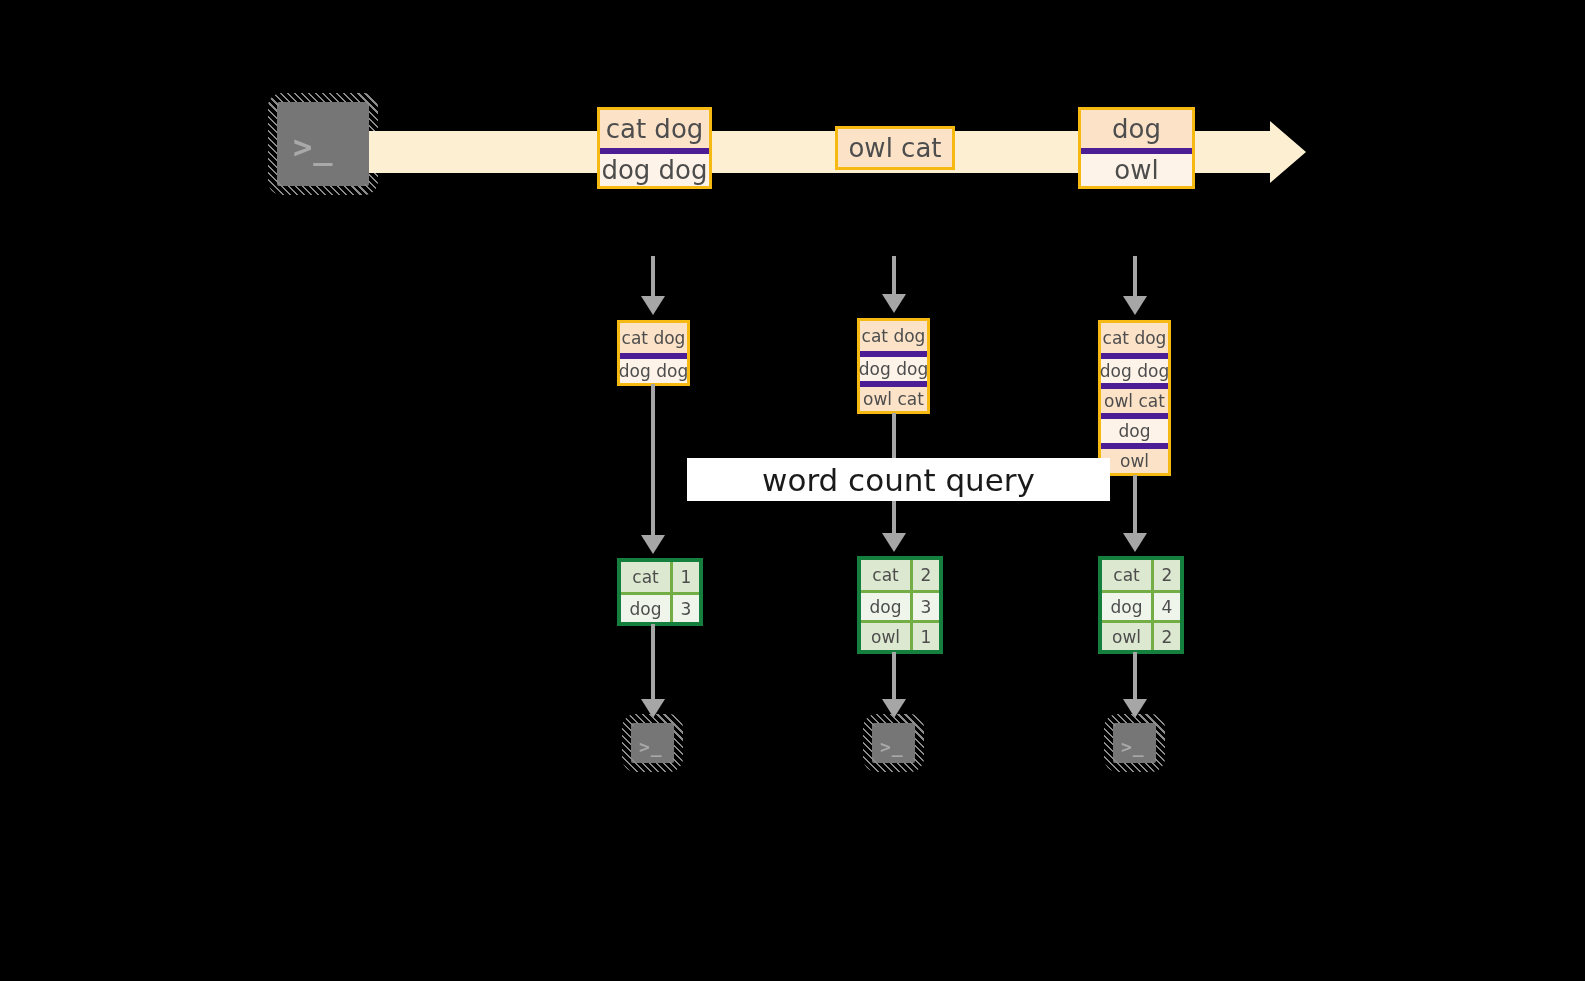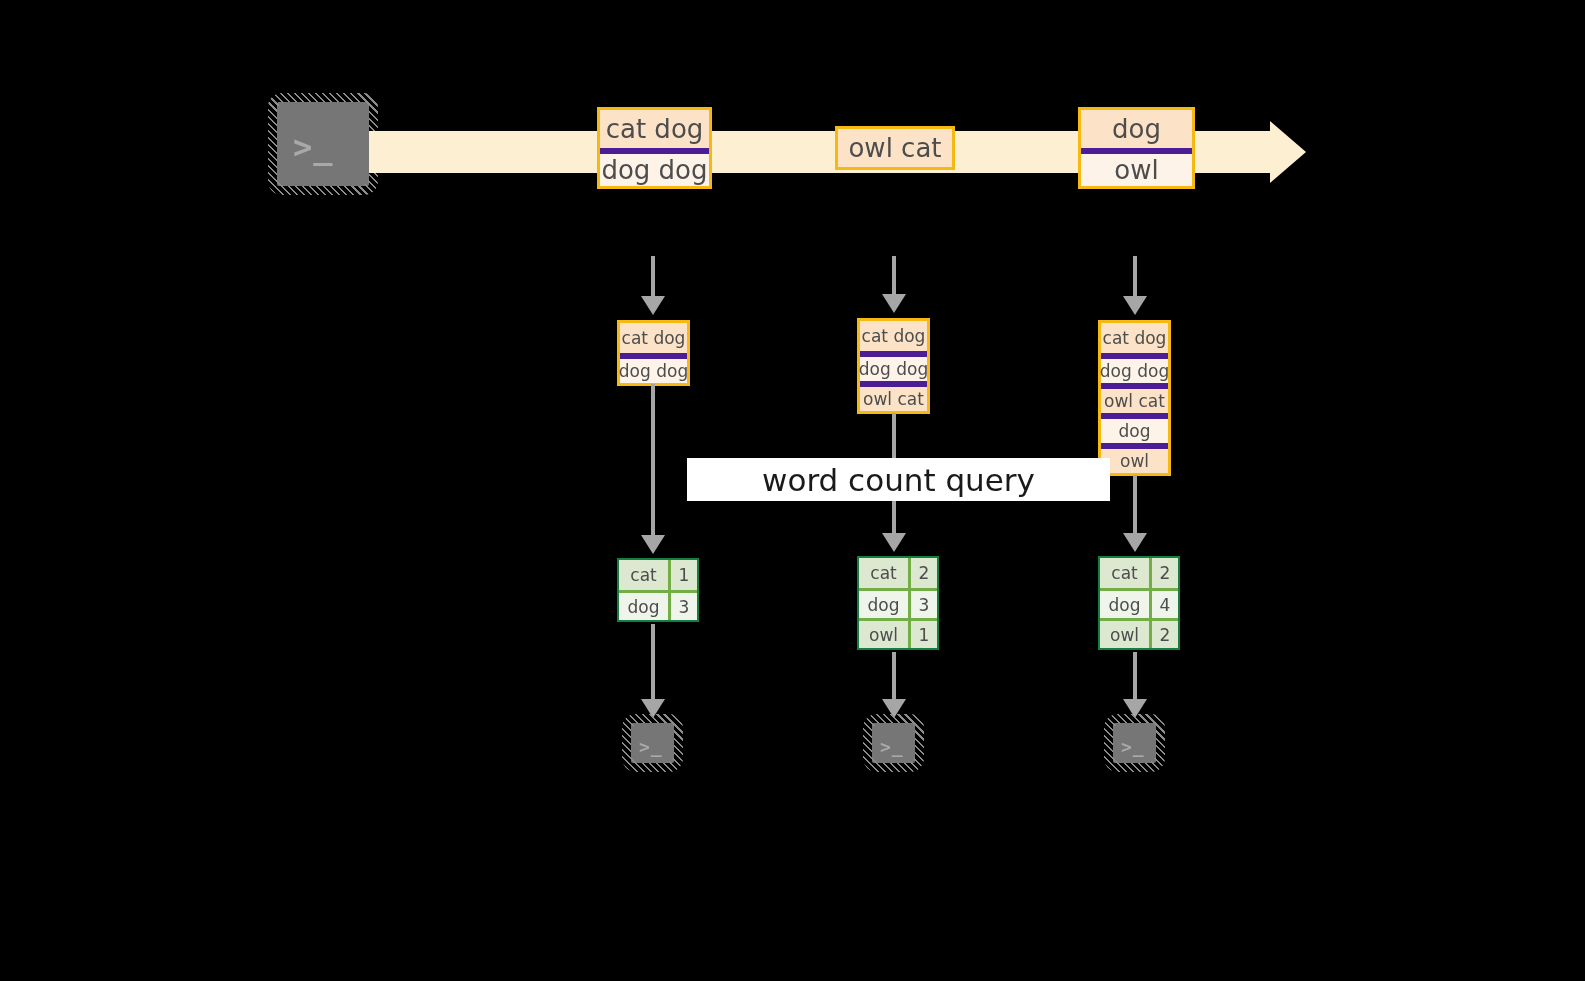--- a/index.html
+++ b/index.html
@@ -87,21 +87,21 @@
   .rec .row.light { background: #fdf3e8; }
   .rec .row + .row { border-top: 6px solid #4c1d95; }
 
   .rec.big .row  { height: 38px; font-size: 26px; }
   .rec.small .row{ height: 30px; font-size: 17px; }
 
   
   .res {
     position: absolute;
     box-sizing: border-box;
-    border: 2px solid #15803d;
+    border: 4px solid #15803d;
     background: #eef4e7;
   }
   .res .row {
     display: flex;
     box-sizing: border-box;
     height: 30px;
   }
   .res .row + .row { border-top: 3px solid #72ad45; }
   .res .row.dark  .cell { background: #dde8d0; }
   .res .row.light .cell { background: #f0f5ec; }

